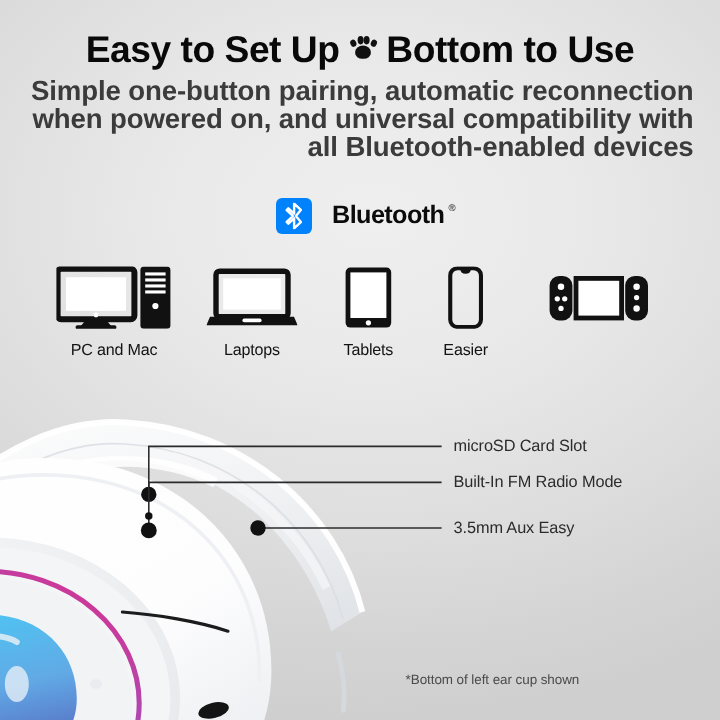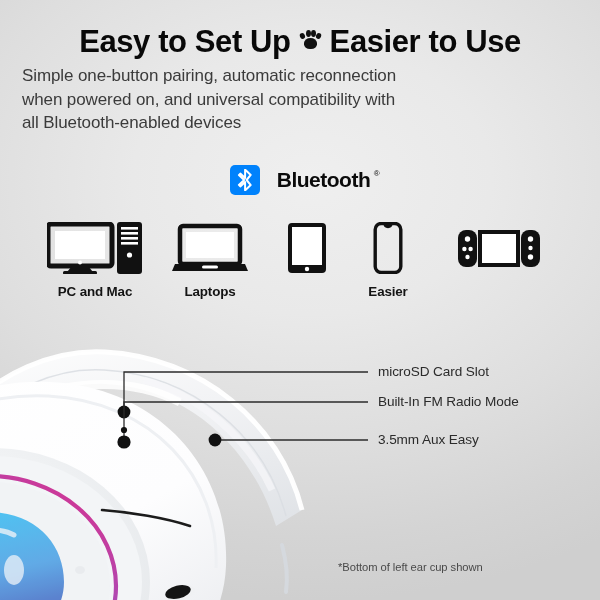--- a/index.html
+++ b/index.html
@@ -25,22 +25,22 @@
     vertical-align:middle;margin:0 9px 4px 9px;
   }
   .paw i{position:absolute;background:#111;border-radius:50%;display:block;}
   .paw .t1{width:5px;height:6.4px;left:0.5px;top:3px;transform:rotate(-22deg);}
   .paw .t2{width:5px;height:6.8px;left:6px;top:0.3px;}
   .paw .t3{width:5px;height:6.8px;left:11.5px;top:0.3px;}
   .paw .t4{width:5px;height:6.4px;left:16.6px;top:3px;transform:rotate(22deg);}
   .paw .pad{width:13.5px;height:10.5px;left:4px;top:8.6px;border-radius:50% 50% 46% 46%;}
 
   #subtitle{
-    position:absolute;left:22px;top:64px;width:556px;text-align:left;
-    font-size:17px;font-weight:400;color:#3b3b3b;line-height:23.5px;
+    position:absolute;left:22px;top:64px;width:556px;text-align:right;
+    font-size:23px;font-weight:700;color:#3b3b3b;line-height:23.5px;
     letter-spacing:-0.1px;
   }
   #subtitle div{white-space:nowrap;}
 
   
   #bt-badge{
     position:absolute;left:0;top:165px;width:600px;
     display:flex;align-items:center;justify-content:center;gap:17px;
   }
   #bt-mark{
@@ -53,21 +53,21 @@
   }
   #bt-word sup{font-size:8px;font-weight:normal;position:absolute;top:1px;right:-9px;}
 
   
   #devices{
     position:absolute;left:0;top:222px;width:600px;height:90px;
   }
   .dev{position:absolute;text-align:center;}
   .dev .art{height:52px;display:flex;align-items:flex-end;justify-content:center;}
   .dev .cap{
-    margin-top:10px;font-size:13.4px;font-weight:700;color:#141414;
+    margin-top:10px;font-size:13.4px;font-weight:400;color:#141414;
     letter-spacing:-0.15px;white-space:nowrap;
   }
   #dev-pc{left:25px;width:140px;}
   #dev-lap{left:150px;width:120px;}
   #dev-tab{left:257px;width:100px;}
   #dev-pho{left:340px;width:96px;}
   #dev-gam{left:425px;width:148px;}
 
   
   #product{position:absolute;left:-70px;top:330px;width:420px;height:275px;}
@@ -85,21 +85,21 @@
     font-size:11.2px;font-weight:300;color:#4a4a4a;letter-spacing:-0.05px;
     white-space:nowrap;
   }
 </style>
 </head>
 <body>
 
 <div id="stage">
 
   <div id="headline">
-    <span class="seg">Easy to Set Up</span><span class="paw"><i class="t1"></i><i class="t2"></i><i class="t3"></i><i class="t4"></i><i class="pad"></i></span><span class="seg">Easier to Use</span>
+    <span class="seg">Easy to Set Up</span><span class="paw"><i class="t1"></i><i class="t2"></i><i class="t3"></i><i class="t4"></i><i class="pad"></i></span><span class="seg">Bottom to Use</span>
   </div>
 
   <div id="subtitle">
     <div>Simple one-button pairing, automatic reconnection</div>
     <div>when powered on, and universal compatibility with</div>
     <div>all Bluetooth-enabled devices</div>
   </div>
 
   <div id="bt-badge">
     <div id="bt-mark" style="background:#0082FC;">
@@ -146,20 +146,21 @@
     </div>
 
     <div class="dev" id="dev-tab">
       <div class="art">
         <svg width="42" height="52" viewBox="0 0 42 52" aria-hidden="true">
           <rect x="2" y="1" width="38" height="50" rx="4" fill="#111"></rect>
           <rect x="6" y="5" width="30" height="38" fill="#fff"></rect>
           <circle cx="21" cy="47" r="2.2" fill="#fff"></circle>
         </svg>
       </div>
+      <div class="cap">Tablets</div>
     </div>
 
     <div class="dev" id="dev-pho">
       <div class="art">
         <svg width="30" height="52" viewBox="0 0 30 52" aria-hidden="true">
           <rect x="2.2" y="1.5" width="25.6" height="49" rx="6" fill="none" stroke="#111" stroke-width="3.4"></rect>
           <path d="M10.5 1.8h9c0 2.9-1.6 4.4-4.5 4.4S10.5 4.7 10.5 1.8z" fill="#111"></path>
         </svg>
       </div>
       <div class="cap">Easier</div>

